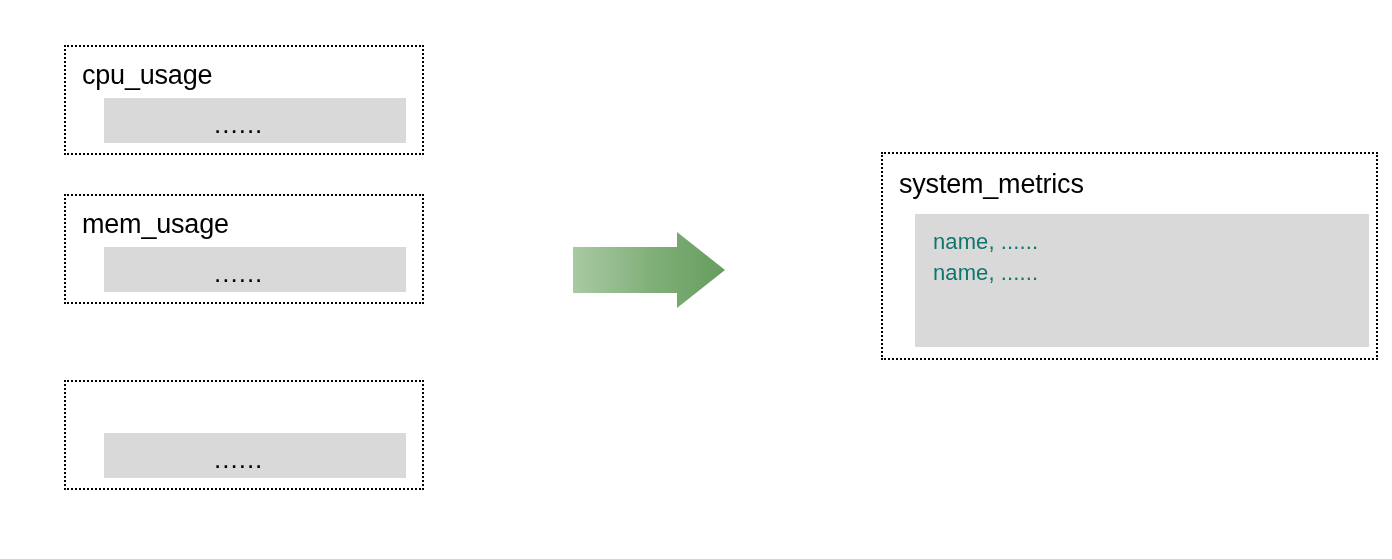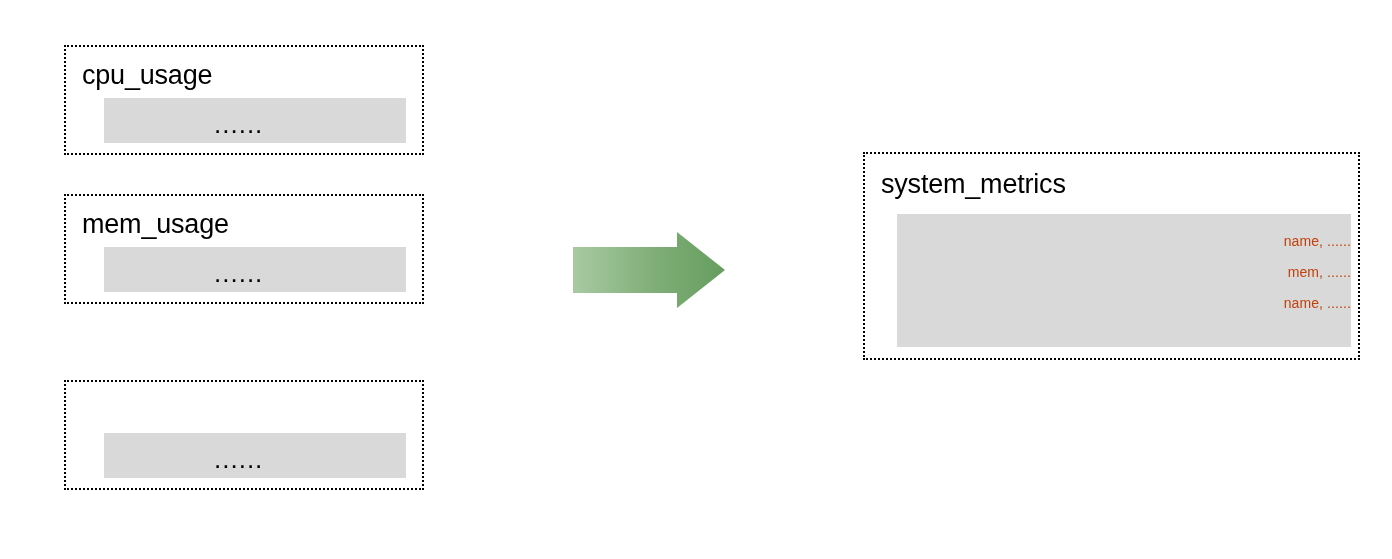--- a/index.html
+++ b/index.html
@@ -74,46 +74,45 @@
     height: 45px;
   }
 
   .src-box .ellipsis {
     left: 110px;
     top: 13px;
   }
 
   
   #target-box {
-    left: 863px;
+    left: 881px;
     top: 152px;
     width: 497px;
     height: 208px;
   }
 
   #target-box .entity-title {
     top: 14px;
     font-size: 27px;
   }
 
   #target-box .entity-body {
     left: 32px;
     top: 60px;
     width: 454px;
     height: 133px;
     padding: 12px 0 0 18px;
   }
 
   .field-row {
-    font-size: 14px;
+    font-size: 22px;
     line-height: 31px;
     letter-spacing: 0.1px;
-    color: #c2410c;
+    color: #0f766e;
     white-space: nowrap;
-    text-align: right;
   }
 
   
   #flow-arrow {
     position: absolute;
     left: 570px;
     top: 228px;
     width: 158px;
     height: 84px;
   }
@@ -151,18 +150,17 @@
         <stop offset="100%" stop-color="#669d5f"></stop>
       </linearGradient>
     </defs>
     <polygon points="3,19 107,19 107,4 155,42 107,80 107,65 3,65" fill="url(#arrowGrad)"></polygon>
   </svg>
 
   <div class="entity-box" id="target-box">
     <div class="entity-title">system_metrics</div>
     <div class="entity-body">
       <div class="field-row">name, ......</div>
-      <div class="field-row">mem, ......</div>
       <div class="field-row">name, ......</div>
     </div>
   </div>
 
 </div>
 
 </body></html>

